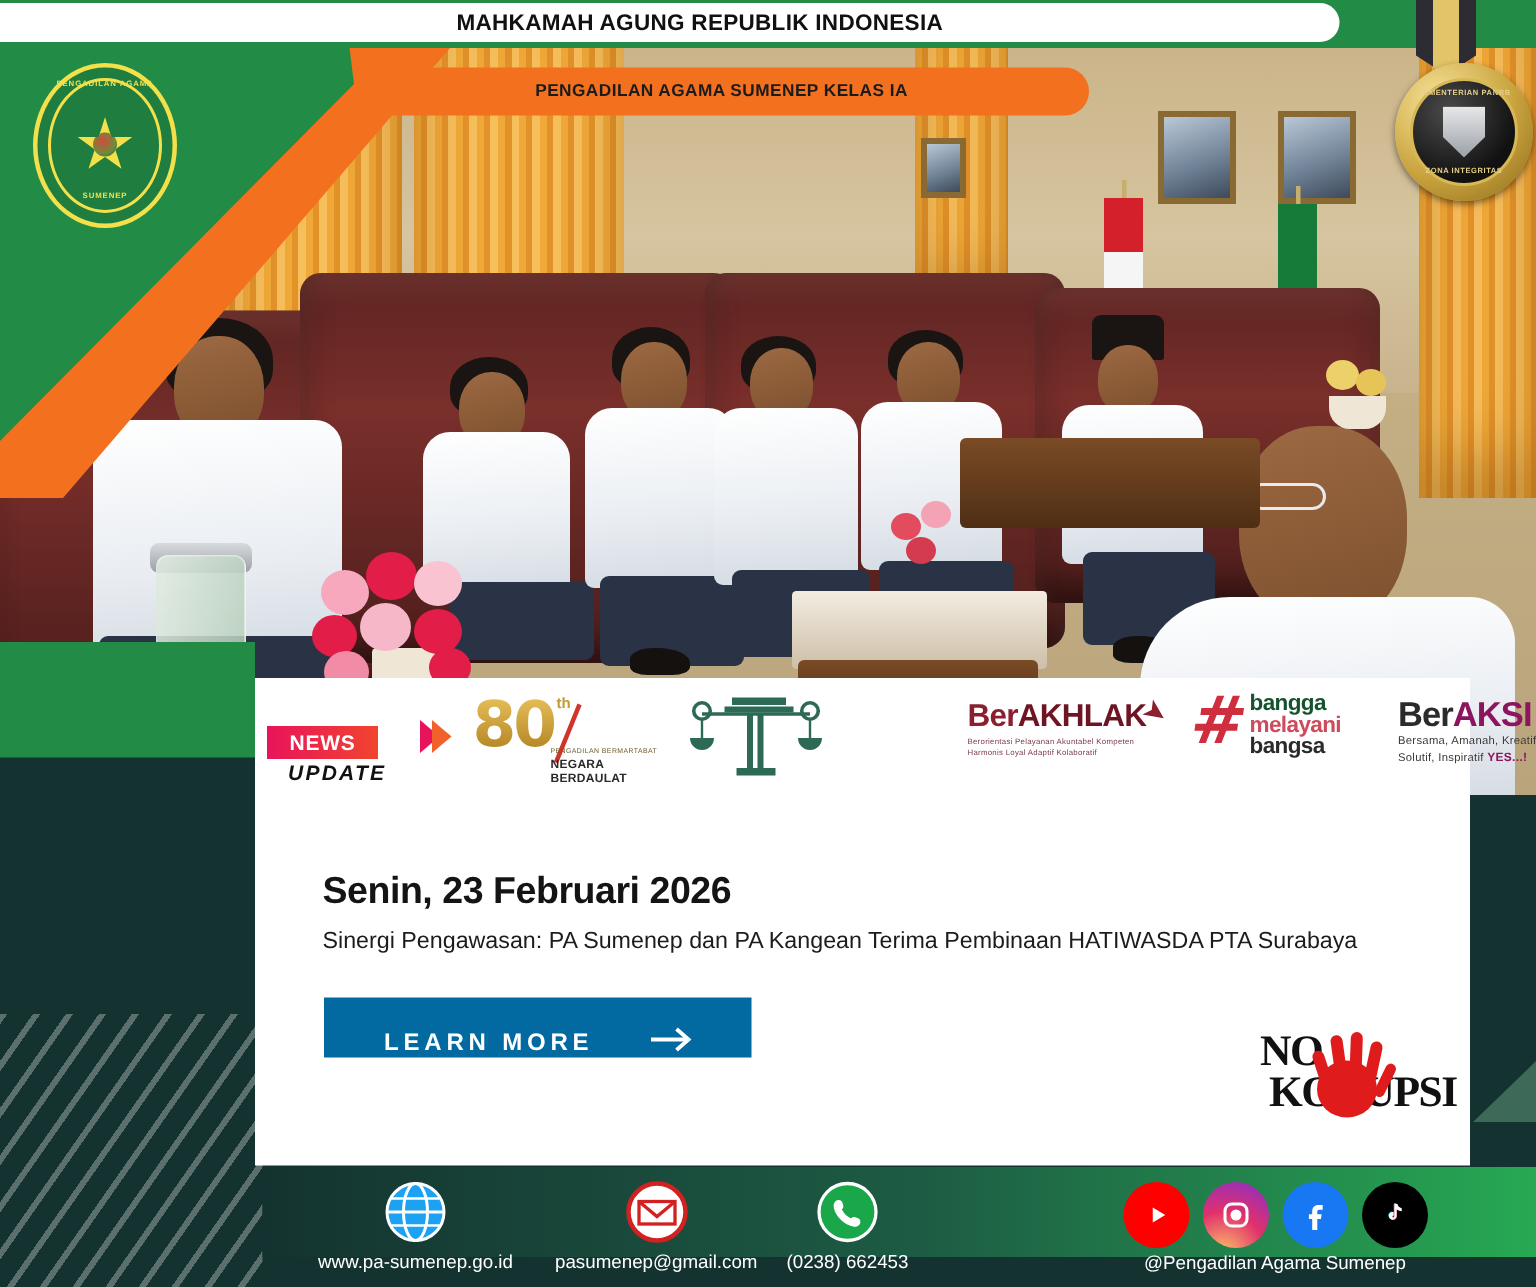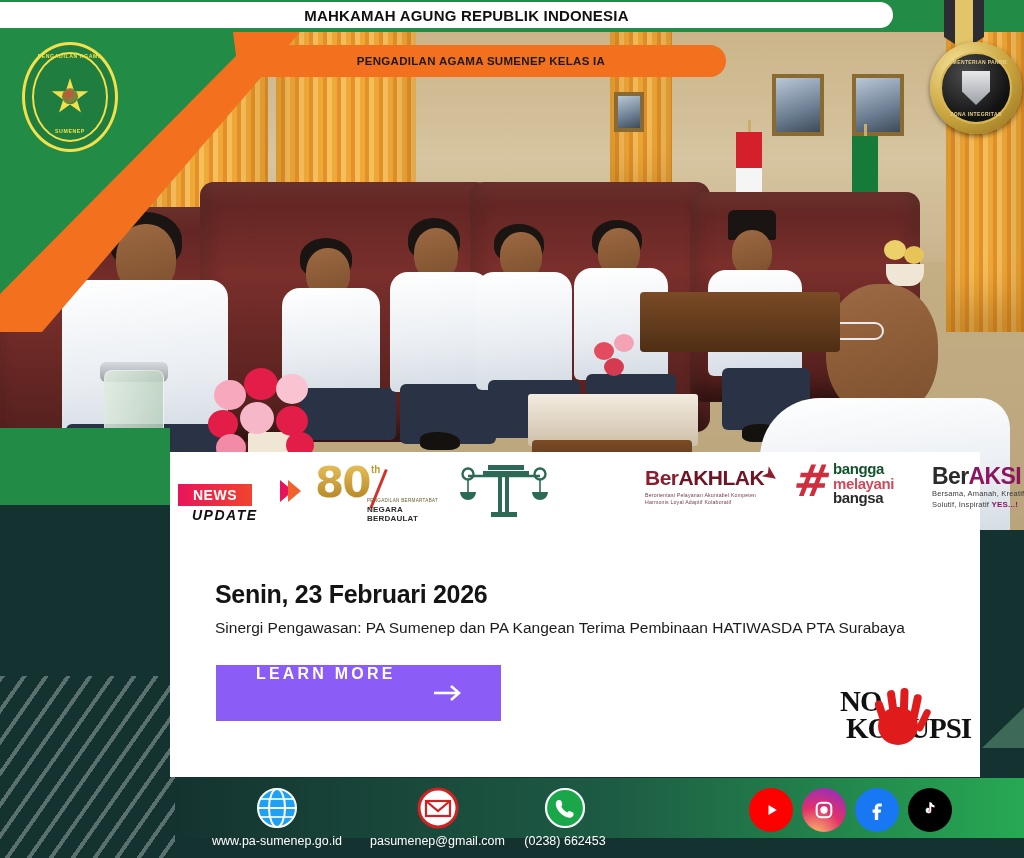--- a/index.html
+++ b/index.html
@@ -231,22 +231,22 @@
   .bk-main b { color:#8c1560; }
   .bk-sub { font-size:7.5px; color:#3a3a3a; line-height:11px; letter-spacing:.2px; }
   .bk-yes { color:#8c1560; font-weight:bold; font-size:8px; }
 
   
   .head-date { position:absolute; left:45px; top:128px; font-size:25px; font-weight:bold;
                color:#141414; letter-spacing:-.3px; }
   .head-sub  { position:absolute; left:45px; top:164px; width:740px; font-size:15.5px;
                color:#1c1c1c; line-height:24px; }
   .learn-btn {
-    position:absolute; left:46px; top:213px; width:285px; height:56px;
-    background:#8b5cf6; display:flex; align-items:flex-start; cursor:pointer;
+    position:absolute; left:46px; top:213px; width:285px; height:40px;
+    background:#0369a1; display:flex; align-items:flex-end; cursor:pointer;
   }
   .learn-btn span { color:#fff; font-size:16px; font-weight:bold; letter-spacing:3.2px;
                     margin-left:40px; }
   .learn-arrow { position:absolute; right:38px; top:17px; width:30px; height:22px; }
 
   
   .korupsi { position:absolute; left:670px; top:228px; width:120px; height:70px; }
   .kor-txt1 { position:absolute; left:0; top:5px; font-size:29px; font-weight:bold;
               color:#111; font-family:"Liberation Serif", serif; letter-spacing:-1px; }
   .kor-txt2 { position:absolute; left:6px; top:32px; font-size:29px; font-weight:bold;
@@ -585,16 +585,17 @@
         </div>
         <div class="soc soc-tt">
           <svg viewBox="0 0 24 24" width="21" height="21">
             <path d="M14 3v9.2a2.9 2.9 0 1 1-2.4-2.85v2.6a.9.9 0 1 0 .9.9V3h1.9c.3 1.8 1.6 3 3.3 3.2v2.3c-1.4-.05-2.6-.55-3.7-1.4z" fill="#fff"></path>
             <path d="M13.2 2.4v9.2a2.9 2.9 0 1 1-2.4-2.85v2.6a.9.9 0 1 0 .9.9V2.4z" fill="#25F4EE" opacity=".75"></path>
             <path d="M14 3v9.2a2.9 2.9 0 1 1-2.9-2.9v2.6a.4.4 0 1 0 .4.4V3z" fill="#FE2C55" opacity=".6"></path>
             <path d="M13.6 2.9v9.1a2.85 2.85 0 1 1-2.35-2.8v2.55a.85.85 0 1 0 .85.85V2.9h1.85c.3 1.75 1.55 2.95 3.25 3.15v2.25c-1.35-.05-2.55-.55-3.6-1.35z" fill="#fff"></path>
           </svg>
         </div>
       </div>
+      <div class="soc-label">@Pengadilan Agama Sumenep</div>
     </div>
   </div>
 
 </div>
 
 </body></html>

